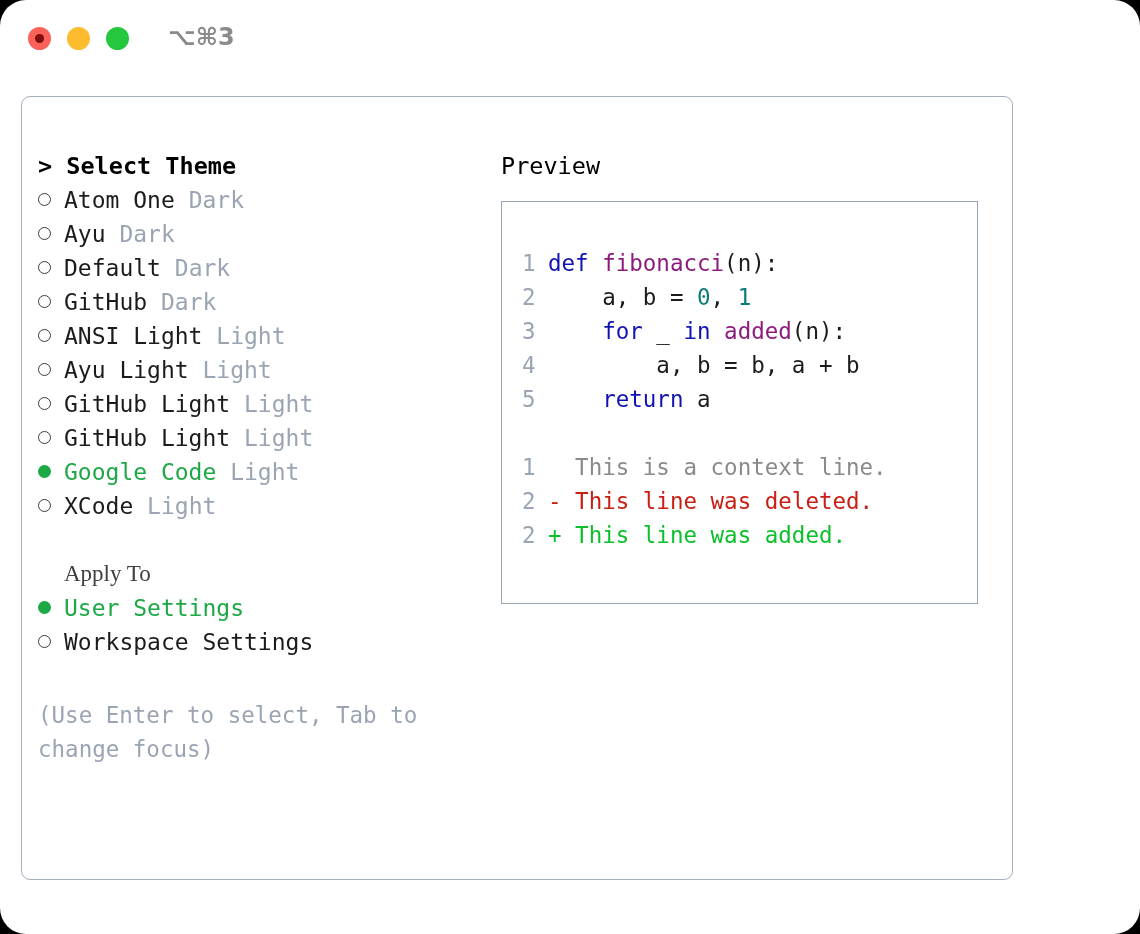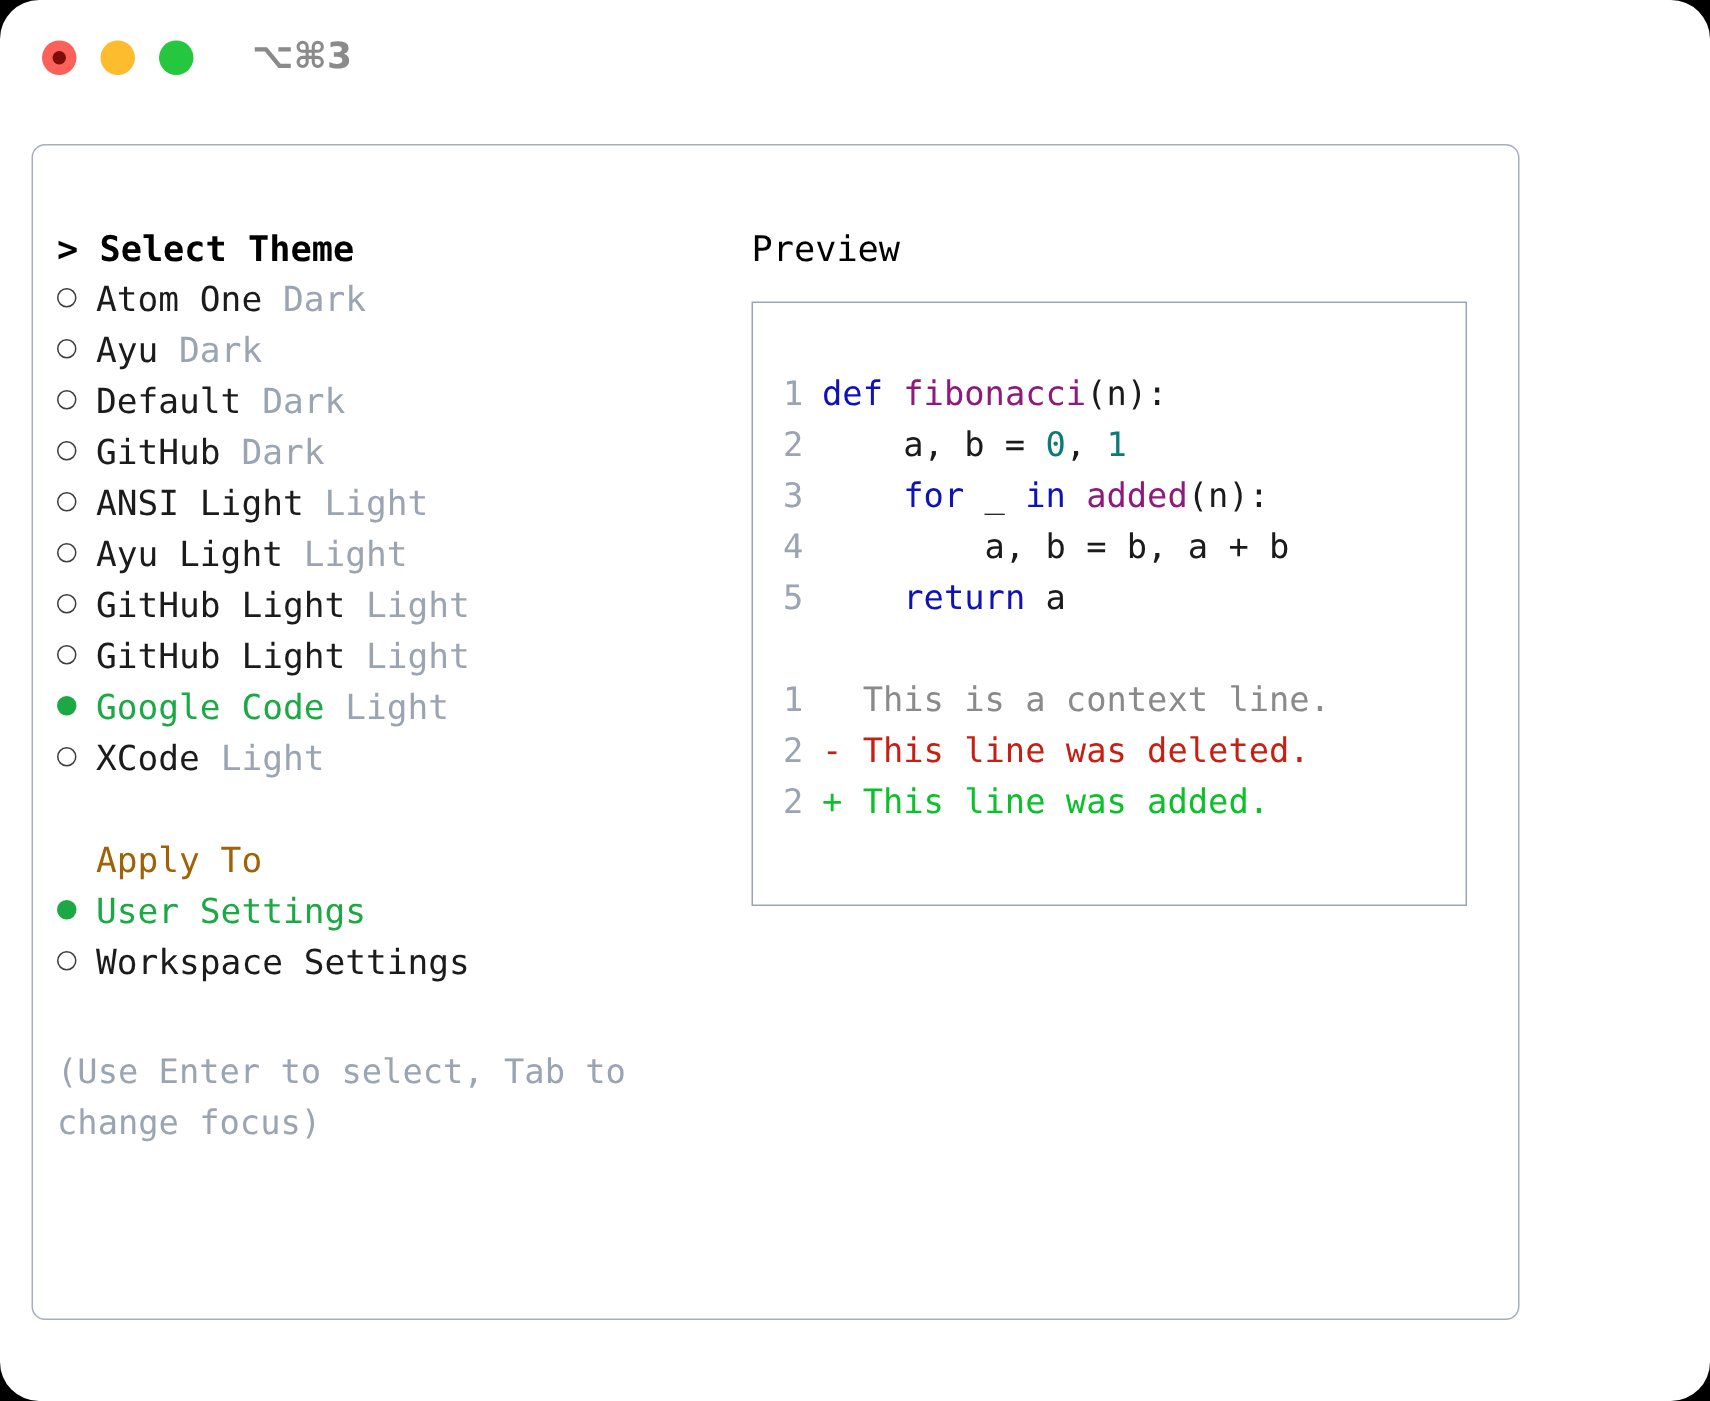--- a/index.html
+++ b/index.html
@@ -115,21 +115,22 @@
     border: 1.6px solid #3c3c3c;
     box-sizing: border-box;
     background: transparent;
   }
   .name { color: #1b1b1b; }
   .name.selected { color: #1ca945; }
   .variant { color: #9aa4b2; }
 
   .group-label {
     padding-left: 26px;
-    color: #a16207;
+    color: #404040;
+    font-family: Liberation Serif, serif;
   }
 
   #hint {
     margin-top: 39px;
     font-size: 22.5px;
     line-height: 34px;
     color: #9aa4b2;
     width: 400px;
   }
 

